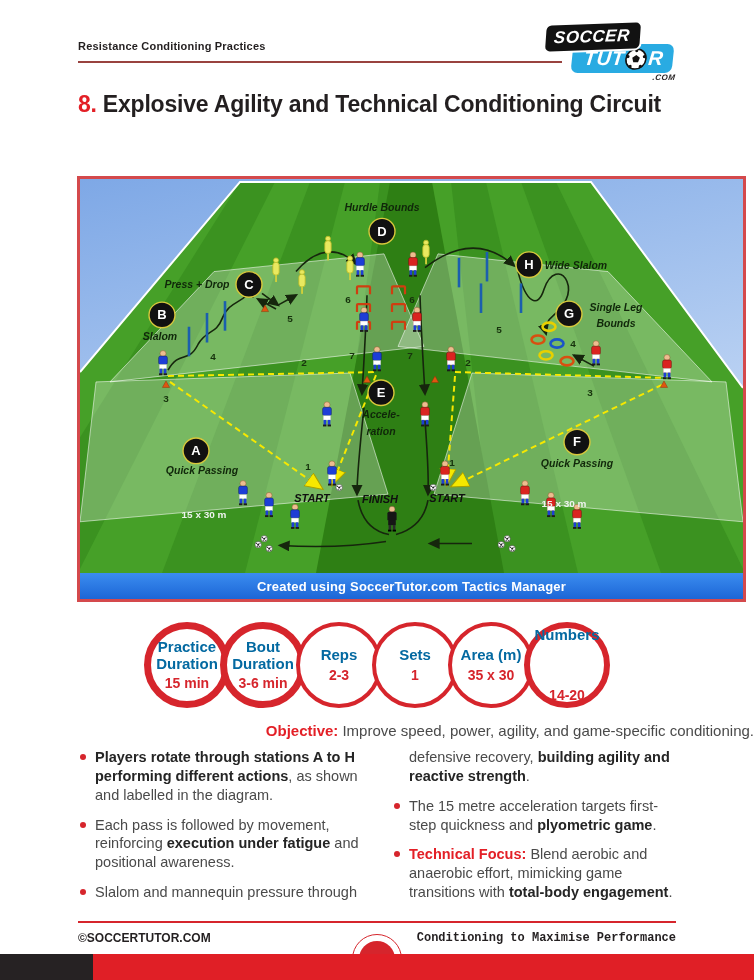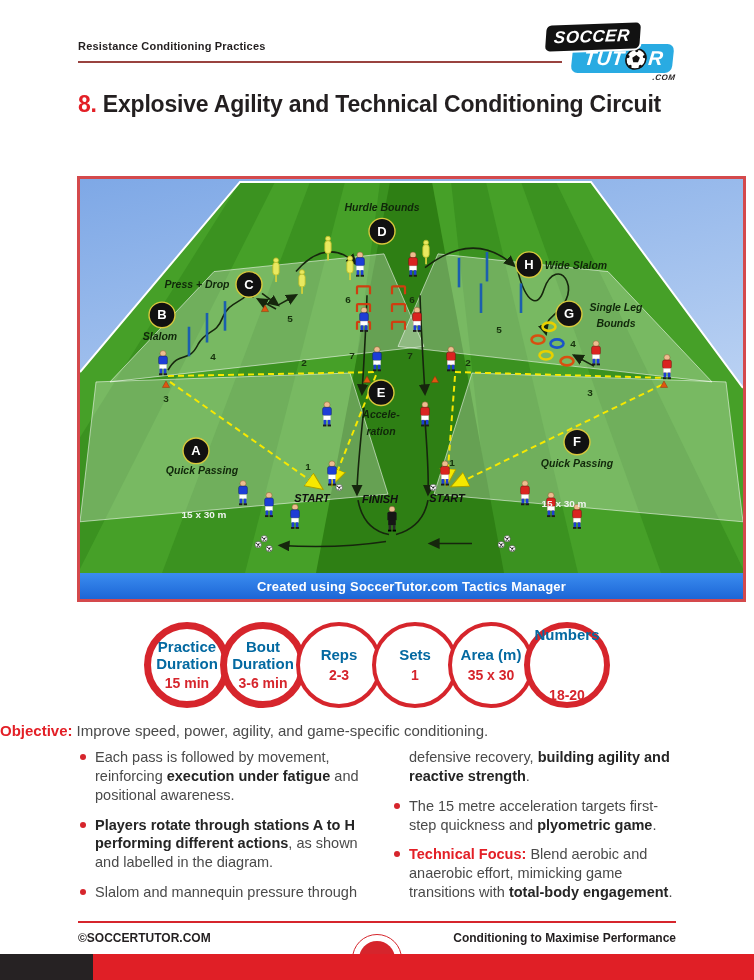--- a/index.html
+++ b/index.html
@@ -48,21 +48,21 @@
   .stats { position:absolute; top:622px; left:0; width:754px; display:flex; justify-content:center; }
   .stat { width:86px; height:86px; border-radius:50%; background:#fff; margin:0 -5px;
           display:flex; flex-direction:column; align-items:center; justify-content:center;
           text-align:center; border:4px solid #d6252c; position:relative; }
   .stat.b7 { border-width:7px; }
   .stat.b6 { border-width:6px;gap:40px; }
   .stat-label { font-size:15px; line-height:1.1; font-weight:700; color:#0369a1; padding:0 4px;}
   .stat-value { font-size:14px; font-weight:700; color:#d6252c; margin-top:3px; }
 
   
-  .objective { position:absolute; top:722px; left:0; width:754px; text-align:left;
+  .objective { position:absolute; top:722px; left:0; width:754px; text-align:right;
                font-size:15px; color:#4a4a4a; }
   .objective .obj-label { color:#e31f26; font-weight:700; margin-right:4px; }
 
   
   .cols { position:absolute; top:748px; left:78px; width:606px; display:flex; gap:22px; }
   .col { width:292px; }
   .bullet { display:flex; margin-bottom:11px; font-size:14.5px; line-height:1.3; color:#4a4a4a; }
   .dot { width:6px; height:6px; border-radius:50%; background:#d6252c; flex:0 0 6px;
          margin:6px 9px 0 2px; }
   .dot.hidden { visibility:hidden; }
@@ -72,21 +72,21 @@
   
   .footer-line { position:absolute; top:921px; left:78px; width:598px; height:0;
                  border-top:2.5px solid #d6252c; }
   .page-badge { position:absolute; top:934px; left:352px; width:50px; height:50px;
                 border-radius:50%; background:#fff; border:1.5px solid #d6252c;
                 display:flex; align-items:center; justify-content:center;font-family:Liberation Mono, monospace; }
   .page-badge .inner { width:36px; height:36px; border-radius:50%; background:#d6252c;
                 color:#fff; font-weight:700; font-size:13px; display:flex;
                 align-items:center; justify-content:center; }
   .footer-left { position:absolute; top:931px; left:78px; font-size:12px; font-weight:700; color:#231f20; }
-  .footer-right { position:absolute; top:931px; right:78px; font-size:12px; font-weight:700; color:#231f20; }
+  .footer-right { position:absolute; top:931px; right:78px; font-size:12px; font-weight:700; color:#231f20;font-family:Liberation Mono, monospace; }
 
   .bottom-bar-black { position:absolute; left:0; bottom:0; width:93px; height:26px; background:#262223; }
   .bottom-bar-red { position:absolute; left:93px; bottom:0; width:661px; height:26px; background:#e01f26; }
 </style>
 </head>
 <body>
 
 <div class="header">
   <div class="breadcrumb">Resistance Conditioning Practices</div>
   <div class="rule"></div>
@@ -382,37 +382,37 @@
   <div class="stat">
     <div class="stat-label">Sets</div>
     <div class="stat-value">1</div>
   </div>
   <div class="stat">
     <div class="stat-label">Area (m)</div>
     <div class="stat-value">35 x 30</div>
   </div>
   <div class="stat b6">
     <div class="stat-label">Numbers</div>
-    <div class="stat-value">18-20</div>
+    <div class="stat-value">14-20</div>
   </div>
 </div>
 
 <div class="objective">
   <span class="obj-label">Objective:</span><span>Improve speed, power, agility, and game-specific conditioning.</span>
 </div>
 
 <div class="cols">
   <div class="col">
     <div class="bullet">
       <span class="dot"></span>
+      <span><span class="bold">Players rotate through stations A to H performing different actions</span><span>, as shown and labelled in the diagram.</span></span>
+    </div>
+    <div class="bullet">
+      <span class="dot"></span>
       <span><span>Each pass is followed by movement, reinforcing </span><span class="bold">execution under fatigue</span><span> and positional awareness.</span></span>
-    </div>
-    <div class="bullet">
-      <span class="dot"></span>
-      <span><span class="bold">Players rotate through stations A to H performing different actions</span><span>, as shown and labelled in the diagram.</span></span>
     </div>
     <div class="bullet">
       <span class="dot"></span>
       <span><span>Slalom and mannequin pressure through</span></span>
     </div>
   </div>
   <div class="col">
     <div class="bullet">
       <span class="dot hidden"></span>
       <span><span>defensive recovery, </span><span class="bold">building agility and reactive strength</span><span>.</span></span>

